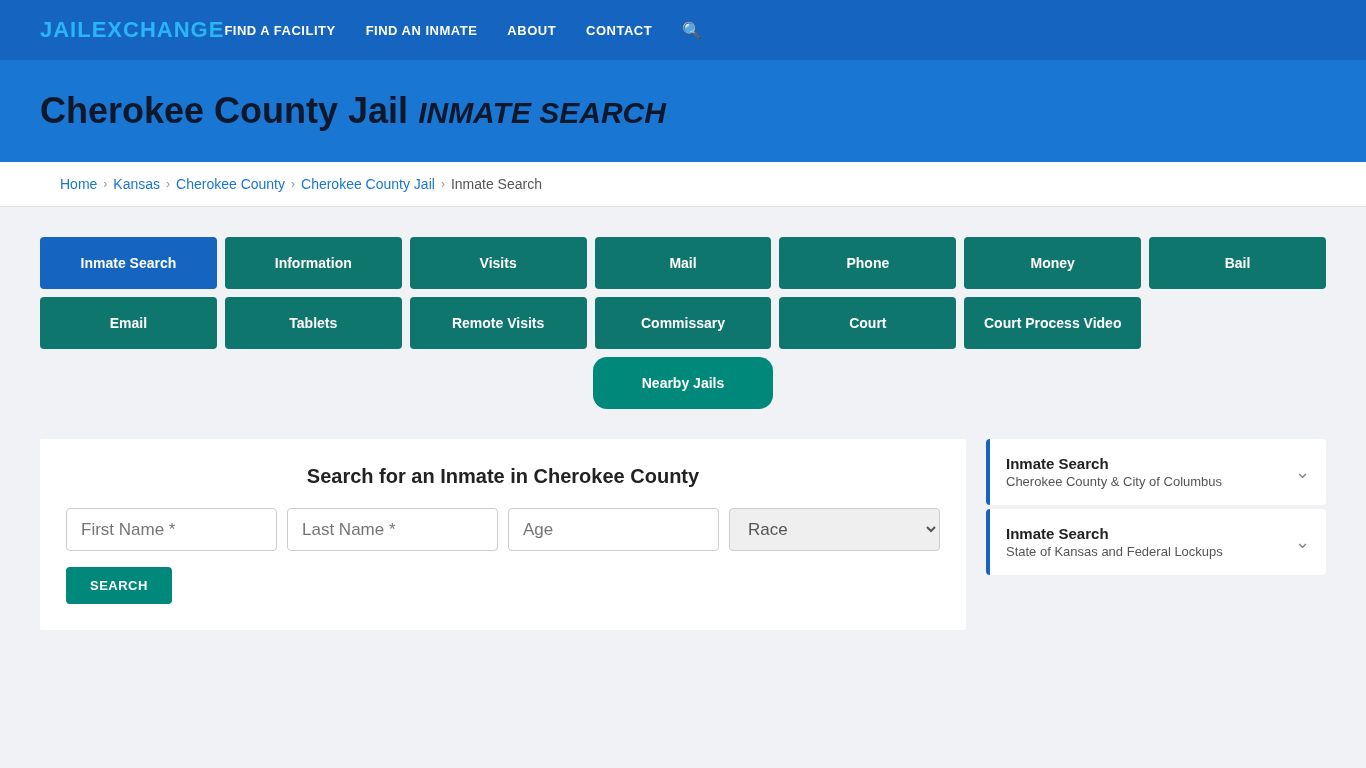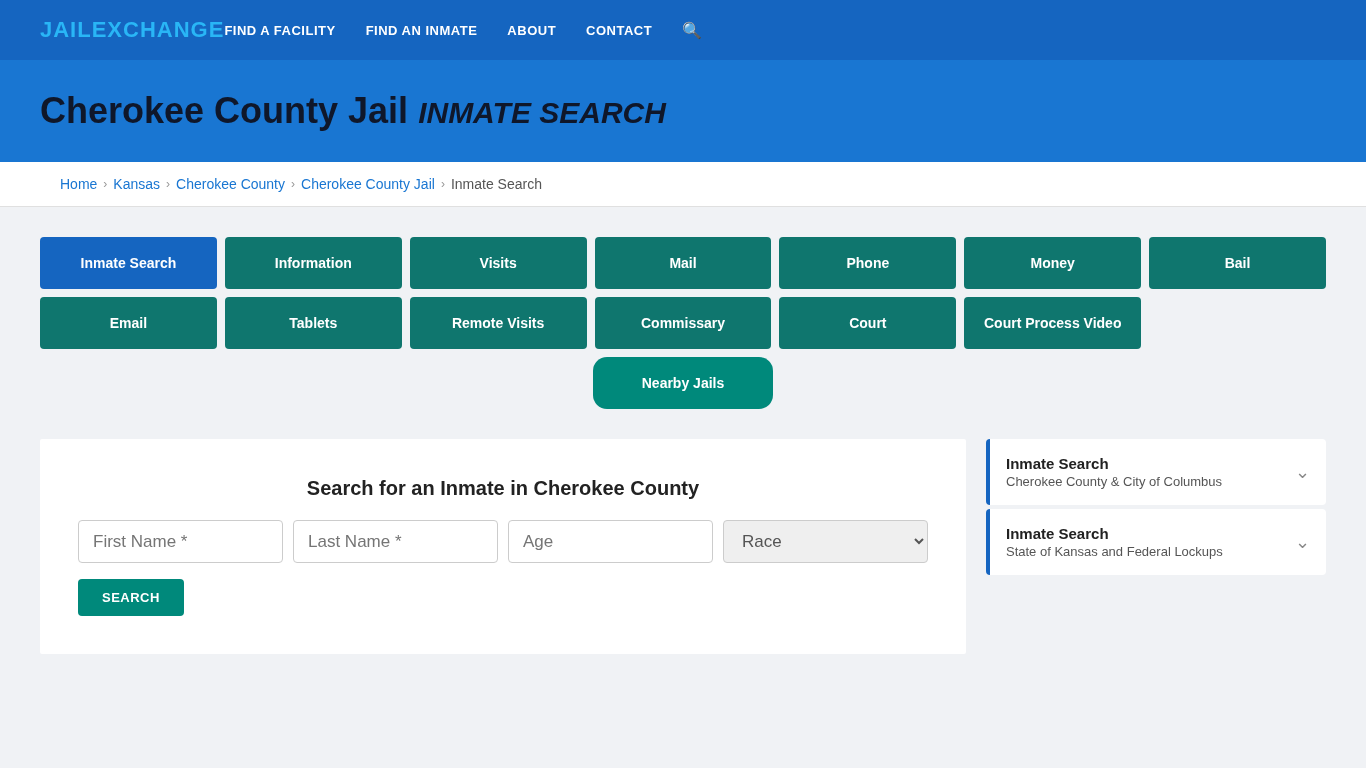--- a/index.html
+++ b/index.html
@@ -122,21 +122,21 @@
     .content-row {
       display: flex;
       gap: 20px;
       align-items: flex-start;
     }
 
     
     .search-panel {
       background: #fff;
       border-radius: 2px;
-      padding: 38px;
+      padding: 26px;
       flex: 1;
       min-width: 0;
     }
     .search-panel h2 {
       font-size: 20px;
       font-weight: 700;
       text-align: center;
       margin-bottom: 20px;
       color: #222;
     }

